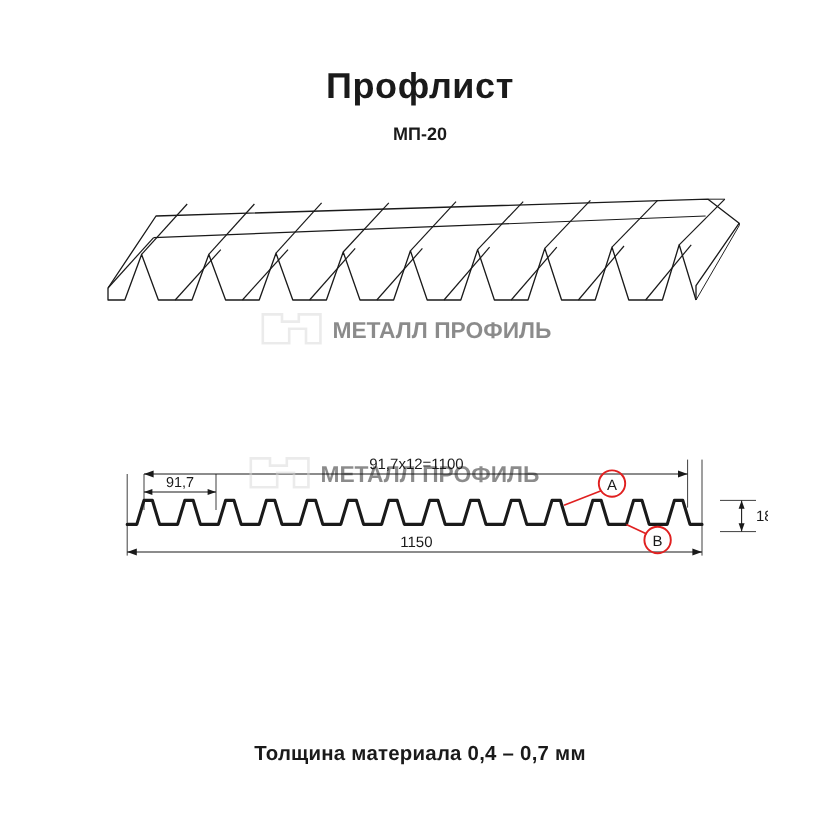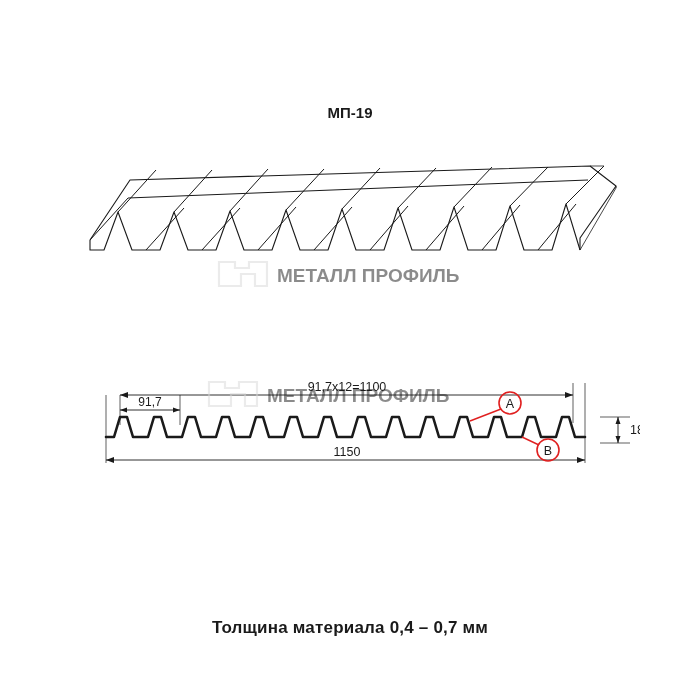--- a/index.html
+++ b/index.html
@@ -72,21 +72,22 @@
   text {
     font-family: "Liberation Sans", sans-serif;
     fill: #1a1a1a;
   }
 </style>
 </head>
 <body>
 
 <div class="page">
 
-  <div class="subtitle">МП-19</div>
+  <div class="title">Профлист</div>
+  <div class="subtitle">МП-20</div>
 
   <div class="drawing-3d">
     <svg width="580" height="180" viewBox="0 0 580 180">
       <g fill="none" stroke="#1a1a1a" stroke-width="1.1" stroke-linejoin="round">
 
         <path d="M30 100 L70 40 L530 26 L556 46 L556 48"></path>
 
         <path d="M556 46 L520 98 L520 110"></path>
 
         <path d="M30 100

